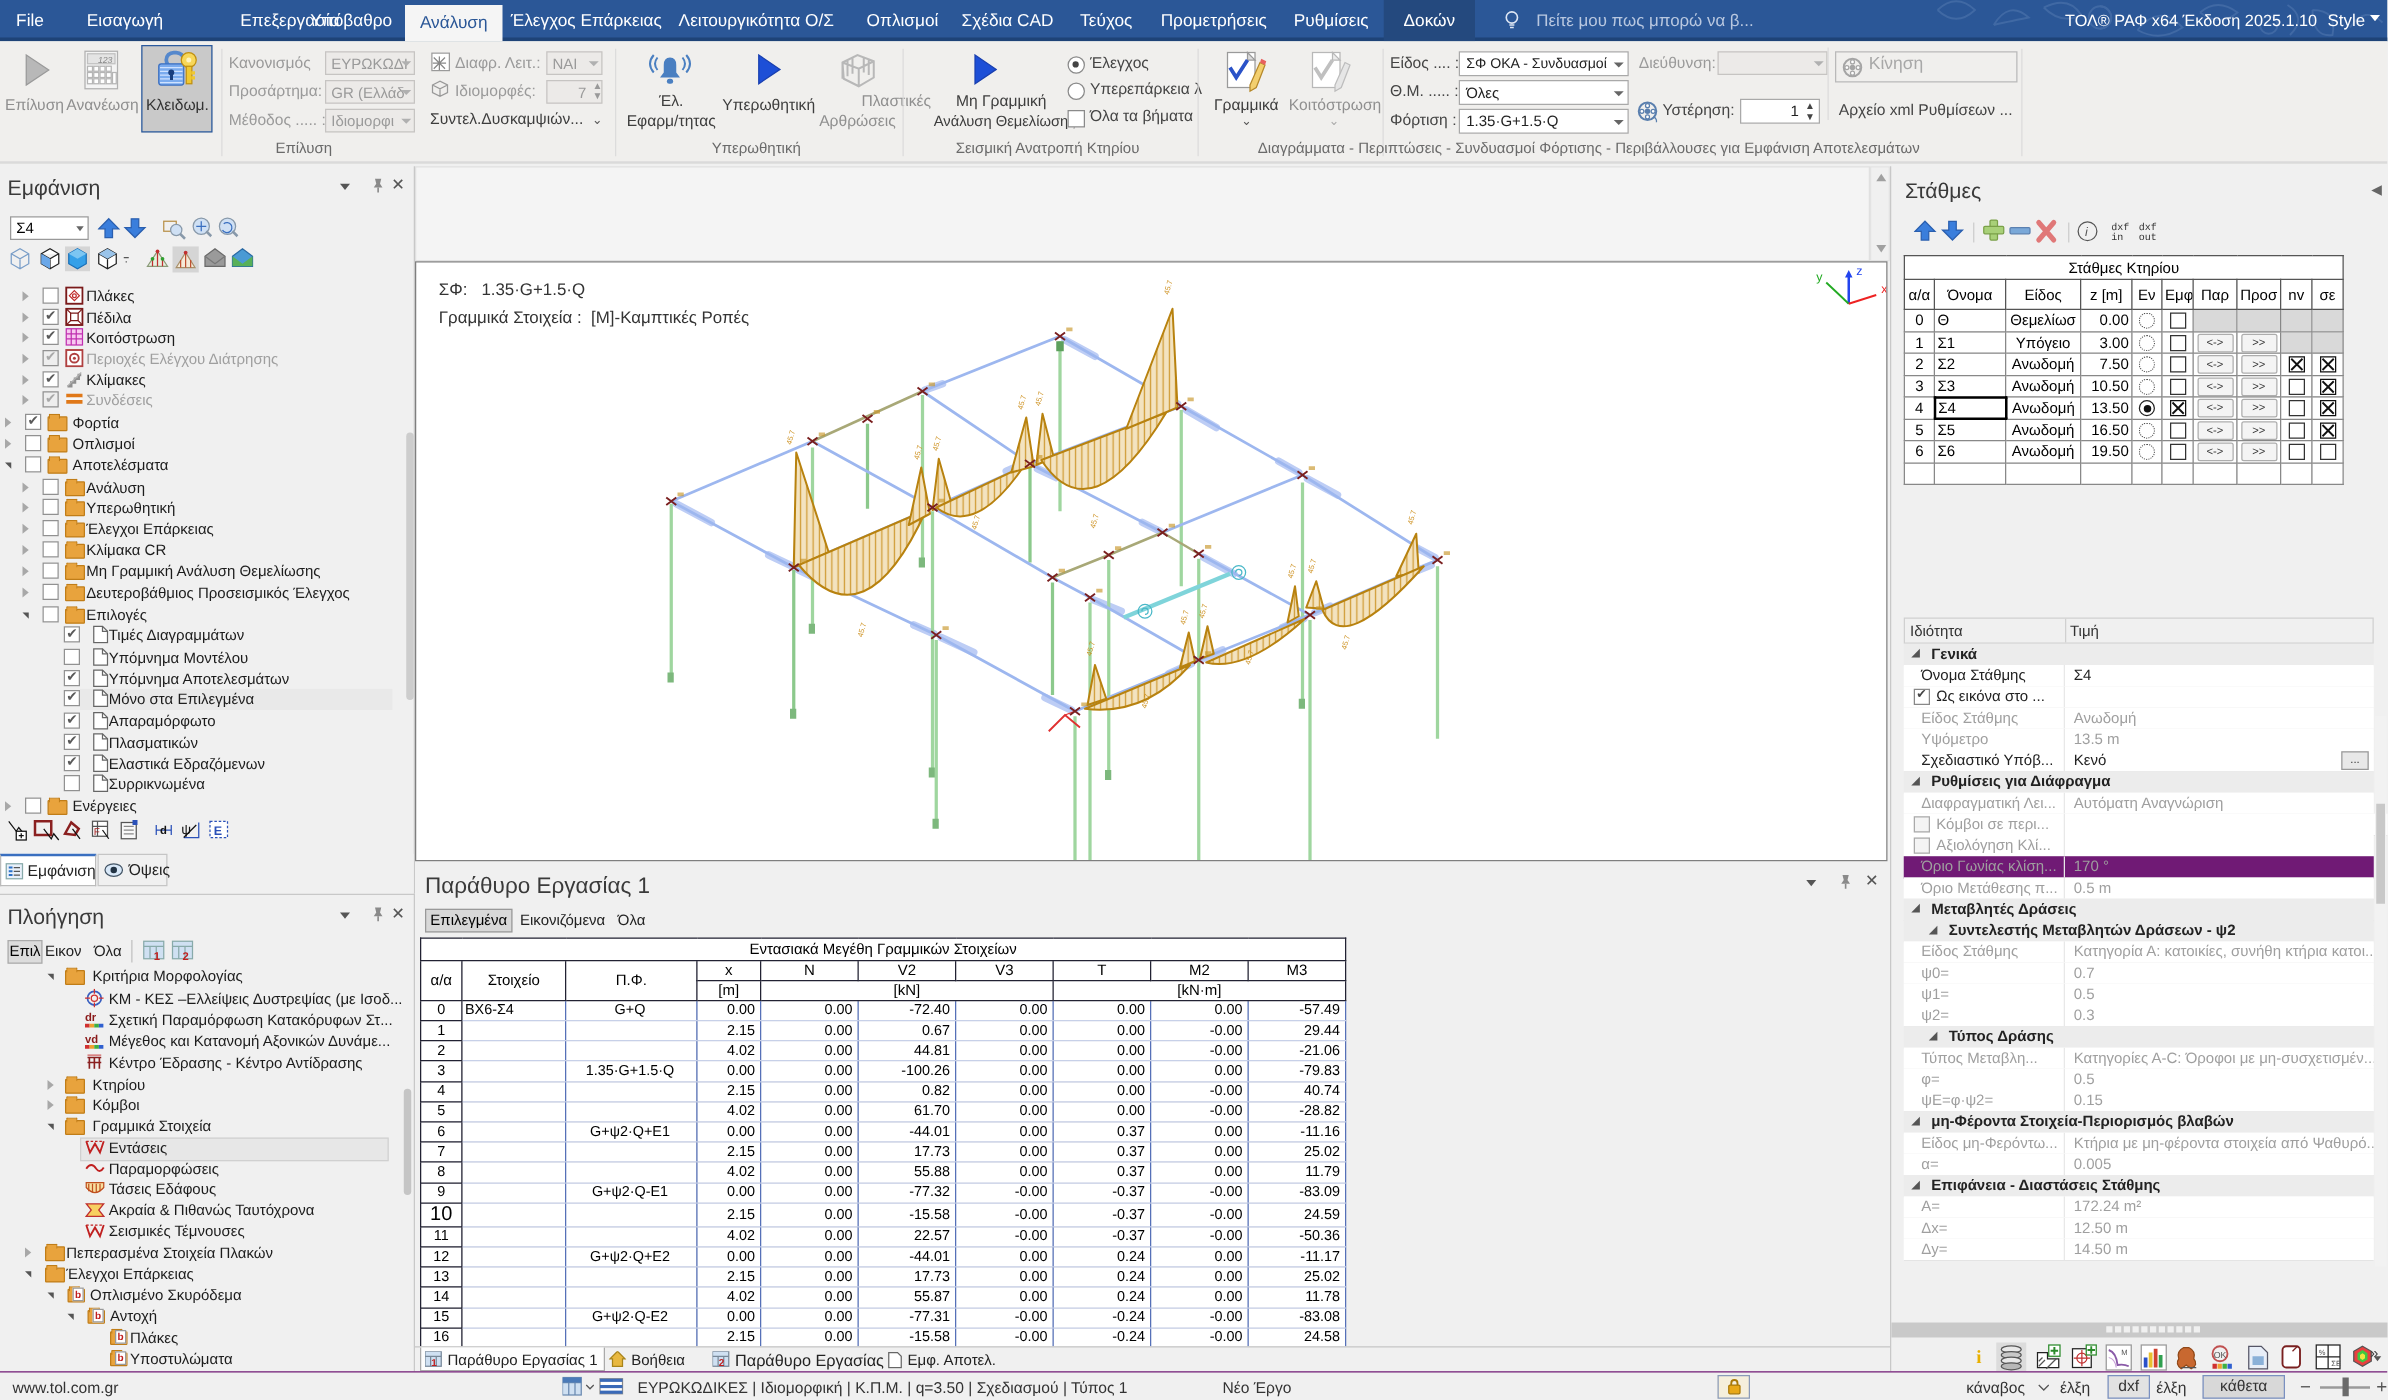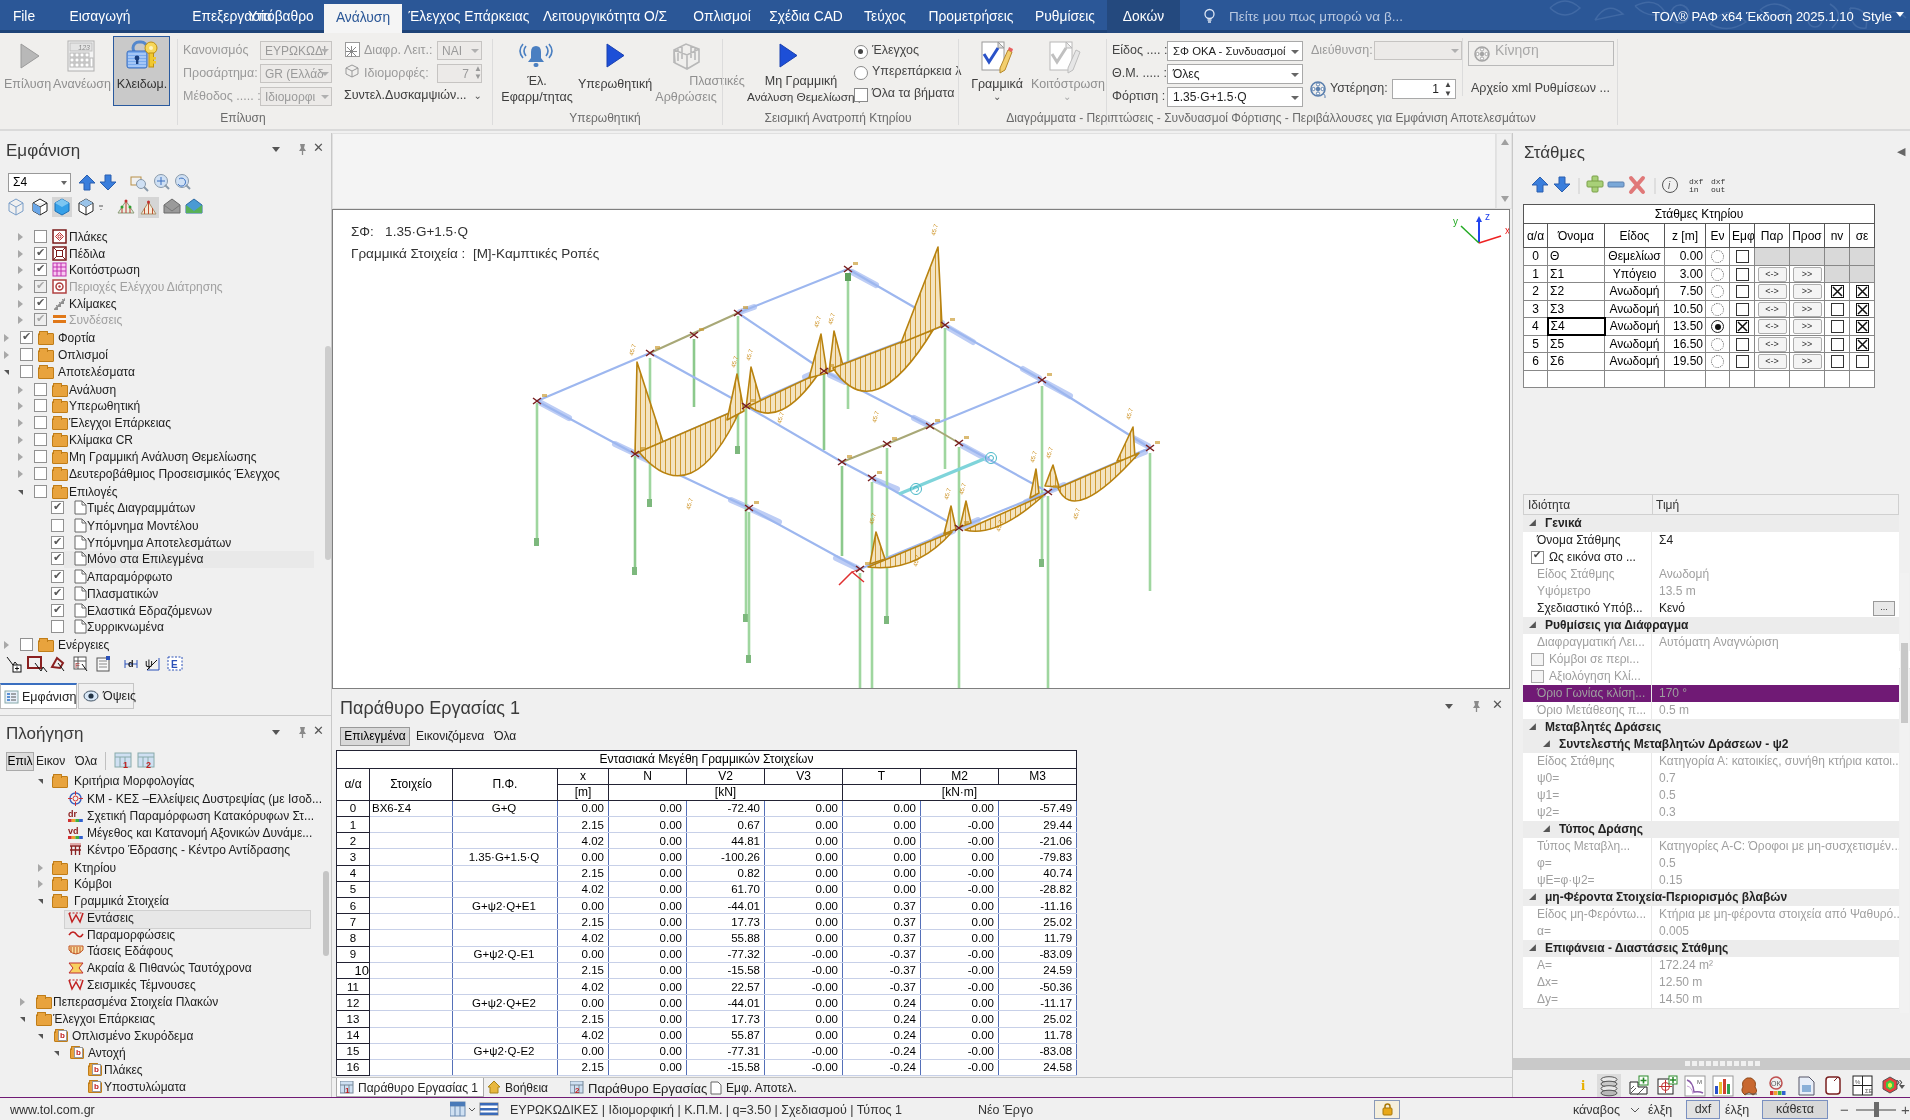--- a/index.html
+++ b/index.html
@@ -994,21 +994,21 @@
             <td style="text-align:center;">G+ψ2·Q-E1</td>
             <td>0.00</td>
             <td>0.00</td>
             <td>-77.32</td>
             <td>-0.00</td>
             <td>-0.37</td>
             <td>-0.00</td>
             <td>-83.09</td>
           </tr>
 <tr>
-            <td class="hd" style="font-size:13px;text-align:right;">10</td>
+            <td class="hd" style="font-size:16px;">10</td>
             <td style="text-align:left;"></td>
             <td style="text-align:center;"></td>
             <td>2.15</td>
             <td>0.00</td>
             <td>-15.58</td>
             <td>-0.00</td>
             <td>-0.37</td>
             <td>-0.00</td>
             <td>24.59</td>
           </tr>

